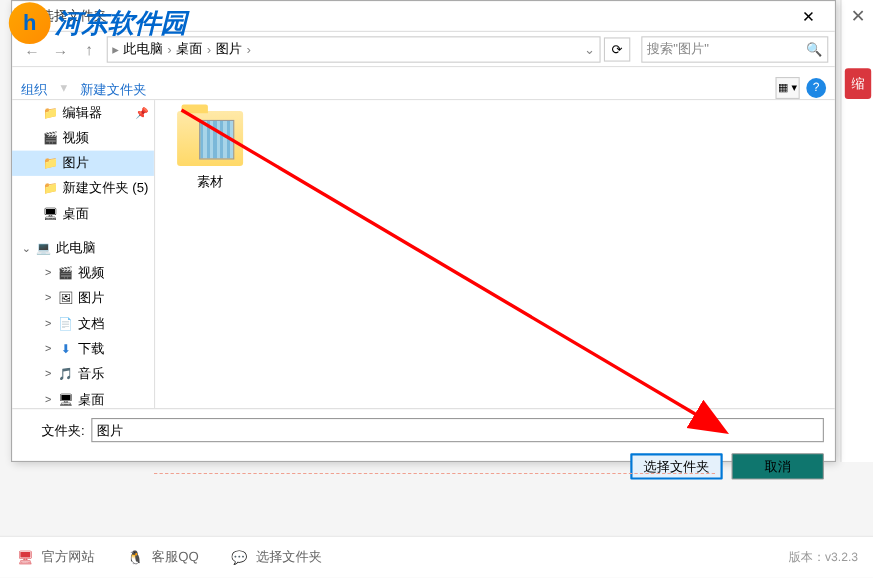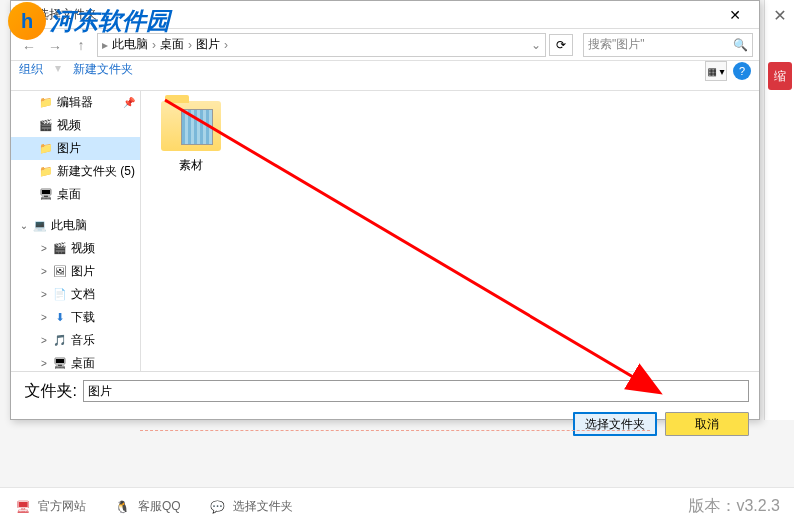--- a/index.html
+++ b/index.html
@@ -21,21 +21,21 @@
     .nav-bar { height: 32px; display: flex; align-items: center; padding: 2px 6px; gap: 4px; border-bottom: 1px solid #e0e0e0; }
     .nav-arrows { display: flex; gap: 2px; }
     .nav-arrow { width: 24px; height: 24px; display: flex; align-items: center; justify-content: center; color: #888; cursor: pointer; font-size: 14px; }
     .breadcrumb { flex: 1; height: 24px; border: 1px solid #ccc; background: #fff; display: flex; align-items: center; padding: 0 4px; font-size: 12px; }
     .bc-item { padding: 0 4px; }
     .bc-sep { color: #888; }
     .refresh-btn { width: 24px; height: 22px; border: 1px solid #ccc; background: #fff; margin-left: -1px; display: flex; align-items: center; justify-content: center; font-size: 12px; }
     .search-box { width: 170px; height: 24px; border: 1px solid #ccc; background: #fff; display: flex; align-items: center; padding: 0 4px; font-size: 12px; color: #888; margin-left: 6px; }
     .search-box span:first-child { flex: 1; }
     
-    .toolbar { height: 30px; display: flex; align-items: flex-start; justify-content: space-between; padding: 0 8px; font-size: 12px; border-bottom: 1px solid #e0e0e0; }
+    .toolbar { height: 30px; display: flex; align-items: flex-end; justify-content: space-between; padding: 0 8px; font-size: 12px; border-bottom: 1px solid #e0e0e0; }
     .tb-left { display: flex; gap: 12px; color: #1e6fcc; }
     .tb-item { cursor: pointer; }
     .tb-right { display: flex; gap: 6px; align-items: center; }
     .view-btn { width: 22px; height: 20px; border: 1px solid #ccc; background: #f8f8f8; font-size: 10px; display: flex; align-items: center; justify-content: center; }
     .help-btn { width: 18px; height: 18px; border-radius: 50%; background: #1e88e5; color: #fff; font-size: 11px; display: flex; align-items: center; justify-content: center; }
     
     .main-area { display: flex; height: 280px; }
     
     .sidebar { width: 130px; border-right: 1px solid #e0e0e0; overflow-y: auto; font-size: 12px; }
     .tree-item { padding: 3px 4px 3px 18px; display: flex; align-items: center; gap: 4px; cursor: pointer; white-space: nowrap; }
@@ -46,38 +46,38 @@
     .pin-icon { font-size: 10px; color: #666; margin-left: auto; }
     
     .content-area { flex: 1; padding: 10px; display: flex; align-items: flex-start; gap: 20px; }
     .folder-item { width: 80px; text-align: center; font-size: 12px; cursor: pointer; }
     .folder-icon-lg { width: 60px; height: 50px; margin: 0 auto 6px; background: linear-gradient(to bottom, #ffe9a8 0%, #ffd968 100%); border-radius: 3px; position: relative; }
     .folder-icon-lg::before { content: ''; position: absolute; top: -6px; left: 4px; width: 24px; height: 8px; background: #ffd968; border-radius: 2px 2px 0 0; }
     .folder-preview { position: absolute; right: 8px; top: 8px; width: 32px; height: 36px; background: repeating-linear-gradient(90deg, #7bb8d9 0 3px, #a8d4e8 3px 6px); border: 1px solid #999; }
     
     .bottom-bar { border-top: 1px solid #ddd; padding: 8px 10px; }
     .folder-row { display: flex; align-items: center; gap: 6px; margin-bottom: 10px; }
-    .folder-label { font-size: 16px; width: 56px; text-align: right; }
+    .folder-label { font-size: 12px; width: 56px; text-align: right; }
     .folder-input { flex: 1; height: 22px; border: 1px solid #999; padding: 0 4px; font-size: 12px; }
     .btn-row { display: flex; justify-content: flex-end; gap: 8px; }
-    .dlg-btn { width: 84px; height: 24px; border: 1px solid #999; background: #fde047; font-size: 12px; cursor: pointer; border-radius: 1px; }
+    .dlg-btn { width: 84px; height: 24px; border: 1px solid #999; background: #0f766e; font-size: 12px; cursor: pointer; border-radius: 1px; }
     .dlg-btn.primary { border: 2px solid #0078d7; background: #e5f1fb; }
     
     .right-panel { position: absolute; right: 0; top: 0; width: 30px; height: 420px; background: #fff; border-left: 1px solid #ddd; }
     .panel-close { width: 30px; height: 30px; display: flex; align-items: center; justify-content: center; font-size: 16px; color: #666; }
     .red-btn { position: absolute; top: 62px; right: 2px; width: 24px; height: 28px; background: #d9363e; border-radius: 3px; color: #fff; font-size: 12px; display: flex; align-items: center; justify-content: center; }
     
     .arrow-overlay { position: absolute; top: 90px; left: 155px; pointer-events: none; z-index: 50; }
     
     .dotted-box { position: absolute; top: 430px; left: 140px; width: 510px; height: 20px; border: 1px dashed #f0a090; border-left: none; border-right: none; border-bottom: none; }
     
     .footer { position: absolute; bottom: 0; left: 0; width: 794px; height: 38px; background: #fff; border-top: 1px solid #e5e5e5; display: flex; align-items: center; padding: 0 14px; font-size: 12px; color: #666; }
     .footer-item { display: flex; align-items: center; gap: 6px; margin-right: 28px; cursor: pointer; }
     .f-icon { width: 18px; height: 18px; display: flex; align-items: center; justify-content: center; }
-    .footer-version { margin-left: auto; font-size: 16px; color: #999; }
+    .footer-version { margin-left: auto; font-size: 11px; color: #999; }
     
     .outer-close { position: absolute; top: 8px; right: 4px; font-size: 16px; color: #666; }
     .outer-sep { position: absolute; top: 8px; right: 24px; color: #ccc; }
   </style>
 </head>
 <body>
 
 <div class="watermark">
   <div class="wm-logo">
     <div class="wm-icon">h</div>

